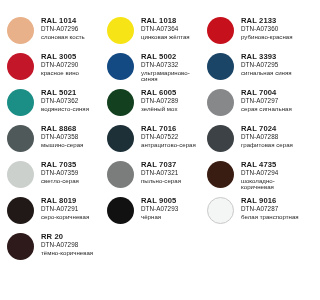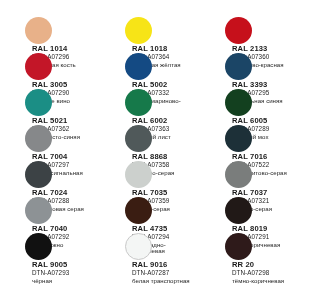--- a/index.html
+++ b/index.html
@@ -21,24 +21,24 @@
     padding: 16px 0 0 0;
   }
   .grid {
     display: grid;
     grid-template-columns: repeat(3, 100px);
     grid-template-rows: repeat(7, 36px);
     width: 300px;
   }
   .swatch-cell {
     display: flex;
-    flex-direction: column;
+    flex-direction: row;
     align-items: flex-start;
     box-sizing: border-box;
-    padding-left: 25px;
+    padding-left: 7px;
   }
   .dot {
     width: 27px;
     height: 27px;
     border-radius: 50%;
     flex: 0 0 auto;
     margin-top: 1px;
   }
   .dot.outlined {
     border: 1px solid #c9c9c9;
@@ -129,28 +129,20 @@
       </div>
       <div class="swatch-cell">
         <div class="dot" style="background: rgb(27, 142, 133);"></div>
         <div class="info">
           <div class="ral">RAL 5021</div>
           <div class="dtn">DTN-A07362</div>
           <div class="name">водянисто-синяя</div>
         </div>
       </div>
       <div class="swatch-cell">
-        <div class="dot" style="background: rgb(22, 121, 74);"></div>
-        <div class="info">
-          <div class="ral">RAL 6002</div>
-          <div class="dtn">DTN-A07363</div>
-          <div class="name">зелёный лист</div>
-        </div>
-      </div>
-      <div class="swatch-cell">
         <div class="dot" style="background: rgb(19, 64, 31);"></div>
         <div class="info">
           <div class="ral">RAL 6005</div>
           <div class="dtn">DTN-A07289</div>
           <div class="name">зелёный мох</div>
         </div>
       </div>
       <div class="swatch-cell">
         <div class="dot" style="background: rgb(134, 136, 138);"></div>
         <div class="info">
@@ -190,28 +182,20 @@
           <div class="dtn">DTN-A07359</div>
           <div class="name">светло-серая</div>
         </div>
       </div>
       <div class="swatch-cell">
         <div class="dot" style="background: rgb(122, 125, 124);"></div>
         <div class="info">
           <div class="ral">RAL 7037</div>
           <div class="dtn">DTN-A07321</div>
           <div class="name">пыльно-серая</div>
-        </div>
-      </div>
-      <div class="swatch-cell">
-        <div class="dot" style="background: rgb(141, 146, 149);"></div>
-        <div class="info">
-          <div class="ral">RAL 7040</div>
-          <div class="dtn">DTN-A07292</div>
-          <div class="name">серое окно</div>
         </div>
       </div>
       <div class="swatch-cell">
         <div class="dot" style="background: rgb(58, 29, 18);"></div>
         <div class="info">
           <div class="ral">RAL 4735</div>
           <div class="dtn">DTN-A07294</div>
           <div class="name">шоколадно-коричневая</div>
         </div>
       </div>

